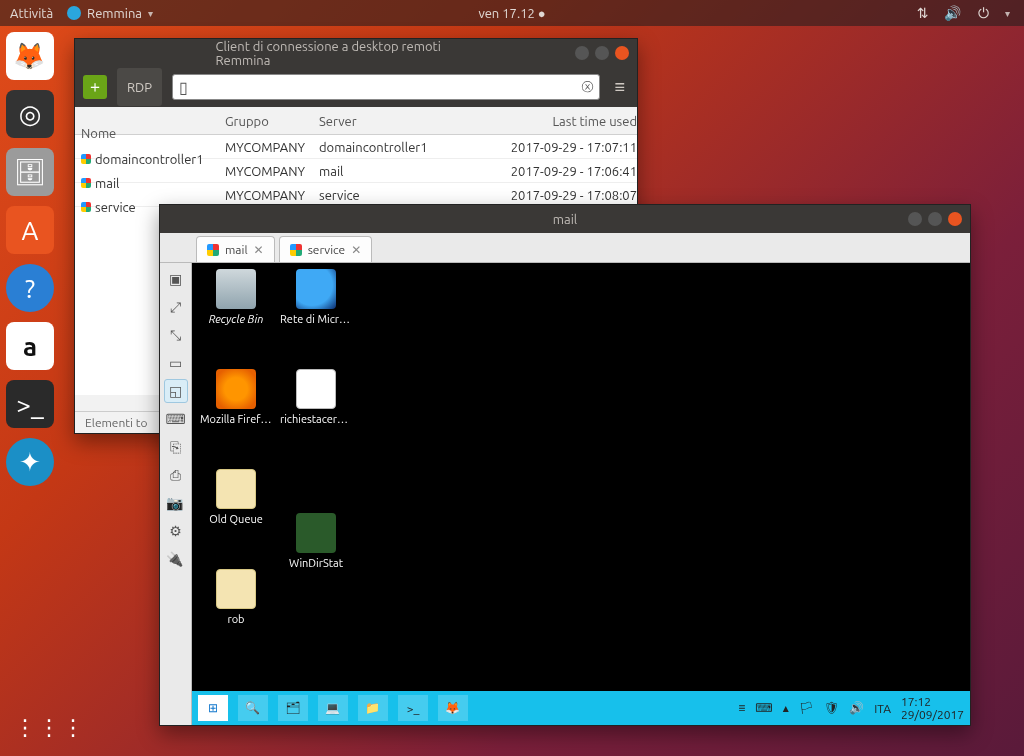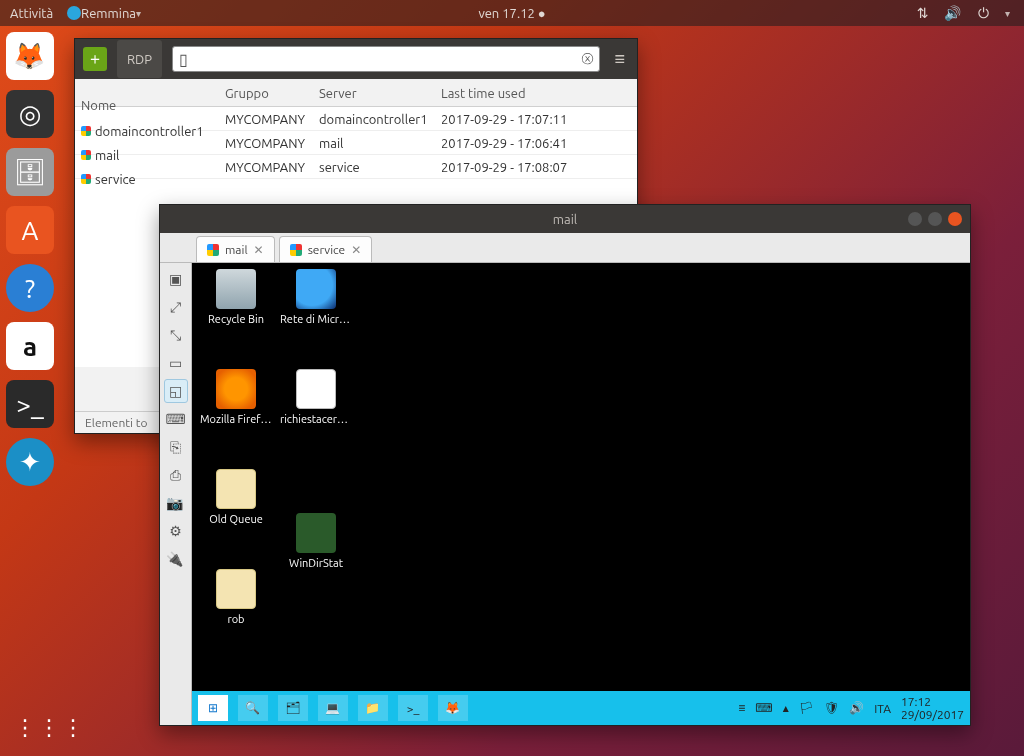--- a/index.html
+++ b/index.html
@@ -3,21 +3,21 @@
 <meta charset="utf-8">
 <style>
 * { box-sizing: border-box; margin: 0; padding: 0; font-family: "Ubuntu", "Segoe UI", sans-serif; }
 body { width: 1024px; height: 756px; overflow: hidden; position: relative; background: linear-gradient(135deg, #e04c1a 0%, #c43815 30%, #7b1f3a 70%, #5a1a3a 100%); }
 
 
 .topbar { height: 26px; background: rgba(40,30,30,0.6); color: #e0d8d4; display: flex; align-items: center; font-size: 13px; }
 .topbar .left { padding-left: 10px; display: flex; align-items: center; gap: 14px; }
 .topbar .center { position:absolute; left:50%; transform:translateX(-50%); }
 .topbar .right { margin-left:auto; padding-right: 14px; display:flex; align-items:center; gap:16px; font-size:14px;}
-.topbar .app { display:flex; align-items:center; gap:0;}
+.topbar .app { display:flex; align-items:center; gap:6px;}
 .remmina-ico { width:14px; height:14px; border-radius:50%; background:#2aa6de; display:inline-block;}
 .chev { font-size:10px; opacity:.8;}
 
 
 .launcher { position:absolute; left:6px; top:32px; width:54px; display:flex; flex-direction:column; gap:10px; }
 .launcher .tile { width:48px; height:48px; border-radius:8px; background:rgba(60,40,40,0.25); display:flex; align-items:center; justify-content:center; font-size:26px; color:#fff; }
 .launcher .tile.firefox { background:#fff;}
 .launcher .tile.files { background:#9b9b9b;}
 .launcher .tile.sw { background:#e95420;}
 .launcher .tile.help { background:#2a7fd4; border-radius:50%;}
@@ -38,21 +38,21 @@
 
 .conn-win { left:74px; top:38px; width:564px; height:396px; }
 .conn-toolbar { height:40px; background:#3a3836; display:flex; align-items:center; gap:10px; padding:0 8px;}
 .conn-toolbar .add { width:24px; height:24px; background:#6aa517; color:#fff; display:flex; align-items:center; justify-content:center; border-radius:3px;}
 .conn-toolbar .rdp { background:#4b4946; color:#cfc9c3; padding:12px 10px; border-radius:3px; font-size:13px;}
 .conn-toolbar .search { flex:1; height:26px; background:#fff; border:1px solid #888; border-radius:3px; display:flex; align-items:center; padding:0 6px; color:#555;}
 .conn-toolbar .search .clear { margin-left:auto; font-size:12px; color:#555;}
 .conn-toolbar .menu { color:#cfc9c3; font-size:18px; padding:0 4px;}
 .table-head { height:28px; display:flex; align-items:center; font-size:13px; color:#555; background:#f2f2f2; border-bottom:1px solid #d0d0d0;}
 .table-head > div, .row > div { padding-left:6px;}
-.col-nome { width:144px;margin-top:24px;} .col-gruppo{width:94px;} .col-server{width:122px;} .col-last{flex:1;}
+.col-nome { width:144px;margin-top:24px;} .col-gruppo{width:94px;} .col-server{width:122px;} .col-last{flex:1;text-align:right;}
 .table-body { background:#fff; height:260px;}
 .row { height:24px; display:flex; align-items:center; font-size:13px; color:#333; border-bottom:1px solid #eee;}
 .row .dot{ width:10px; height:10px; display:inline-block; margin-right:4px; background:conic-gradient(#e33 0 25%, #2a7 25% 50%, #fc0 50% 75%, #29f 75% 100%); border-radius:2px;}
 .status-foot { position:absolute; bottom:0; left:0; right:0; height:22px; background:#f2f2f2; border-top:1px solid #ccc; font-size:12px; color:#666; display:flex; align-items:center; padding-left:10px;}
 
 
 .mail-win { left:159px; top:204px; width:812px; height:522px; }
 .tabbar { height:30px; background:#eaeaea; border-bottom:1px solid #bbb; display:flex; align-items:flex-end; padding-left:36px; gap:4px;}
 .tab { height:26px; background:#fdfdfd; border:1px solid #bbb; border-bottom:none; border-radius:4px 4px 0 0; padding:0 10px; display:flex; align-items:center; gap:6px; font-size:12px; color:#444;}
 .tab .x { color:#888; font-size:12px;}
@@ -107,20 +107,28 @@
   <div class="tile help">?</div>
   <div class="tile amazon">
       <b>a</b>
     </div>
   <div class="tile term">&gt;_</div>
   <div class="tile remm">✦</div>
 </div>
 <div class="apps-btn">⋮⋮⋮</div>
 
 <div class="win conn-win">
+  <div class="titlebar">
+    <span class="title">Client di connessione a desktop remoti Remmina</span>
+    <div class="ctrls">
+      <span></span>
+      <span></span>
+      <span class="close"></span>
+    </div>
+  </div>
   <div class="conn-toolbar">
     <div class="add">＋</div>
     <div class="rdp">RDP</div>
     <div class="search">
       <span>▯</span>
       <span class="clear">ⓧ</span>
     </div>
     <div class="menu">≡</div>
   </div>
   <div class="table-head">
@@ -204,21 +212,21 @@
           <span>🏳</span>
           <span>🛡</span>
           <span>🔊</span>
           <span>ITA</span>
           <div class="clock">
             <div>17:12</div>
             <div>29/09/2017</div>
           </div>
         </div>
       </div>
-    <div class="ricon recycle" style="left: 8px; top: 6px;">
+    <div class="ricon recycle" style="left: 8px; top: 6px; font-style: italic;">
           <div class="ic"></div>
           <div class="lbl">Recycle Bin</div>
         </div>
         <div class="ricon globe" style="left: 88px; top: 6px;">
           <div class="ic"></div>
           <div class="lbl">Rete di Micros...</div>
         </div>
         <div class="ricon ff" style="left: 8px; top: 106px; text-align: right;">
           <div class="ic"></div>
           <div class="lbl">Mozilla Firefox</div>

